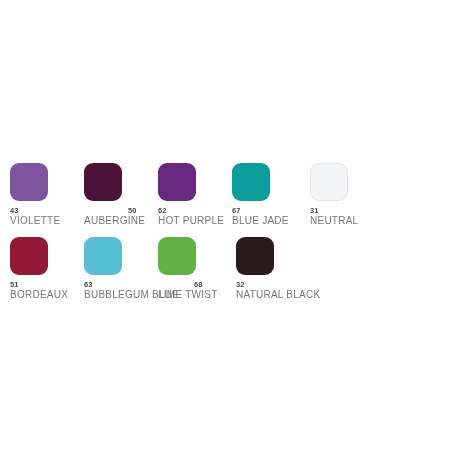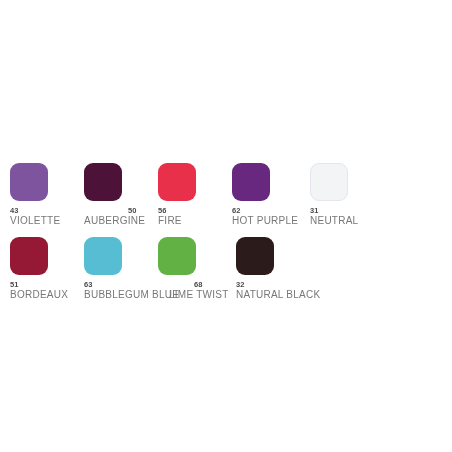--- a/index.html
+++ b/index.html
@@ -82,28 +82,28 @@
         <div class="swatch-chip" style="background-color: rgb(127, 84, 159);"></div>
         <div class="swatch-code" style="color: rgb(74, 74, 74);">43</div>
         <div class="swatch-name" style="color: rgb(119, 119, 122);">VIOLETTE</div>
       </div>
       <div class="swatch-cell">
         <div class="swatch-chip" style="background-color: rgb(76, 18, 55);"></div>
         <div class="swatch-code" style="color: rgb(74, 74, 74); padding-left: 44px;">50</div>
         <div class="swatch-name" style="color: rgb(119, 119, 122);">AUBERGINE</div>
       </div>
       <div class="swatch-cell">
-        <div class="swatch-chip" style="background-color: rgb(232, 48, 75);"></div>
-        <div class="swatch-code" style="color: rgb(74, 74, 74);">56</div>
-        <div class="swatch-name" style="color: rgb(119, 119, 122);">FIRE</div>
-      </div>
-      <div class="swatch-cell">
         <div class="swatch-chip" style="background-color: rgb(104, 40, 128);"></div>
         <div class="swatch-code" style="color: rgb(74, 74, 74);">62</div>
         <div class="swatch-name" style="color: rgb(119, 119, 122);">HOT PURPLE</div>
+      </div>
+      <div class="swatch-cell">
+        <div class="swatch-chip" style="background-color: rgb(11, 156, 156);"></div>
+        <div class="swatch-code" style="color: rgb(74, 74, 74);">67</div>
+        <div class="swatch-name" style="color: rgb(119, 119, 122);">BLUE JADE</div>
       </div>
       <div class="swatch-cell last-col">
         <div class="swatch-chip light-chip" style="background-color: rgb(242, 244, 246);"></div>
         <div class="swatch-code" style="color: rgb(74, 74, 74);">31</div>
         <div class="swatch-name" style="color: rgb(119, 119, 122);">NEUTRAL</div>
       </div>
     </div>
 
     <div class="swatch-row">
       <div class="swatch-cell">
@@ -112,21 +112,21 @@
         <div class="swatch-name" style="color: rgb(119, 119, 122);">BORDEAUX</div>
       </div>
       <div class="swatch-cell">
         <div class="swatch-chip" style="background-color: rgb(86, 189, 210);"></div>
         <div class="swatch-code" style="color: rgb(74, 74, 74);">63</div>
         <div class="swatch-name" style="color: rgb(119, 119, 122);">BUBBLEGUM BLUE</div>
       </div>
       <div class="swatch-cell">
         <div class="swatch-chip" style="background-color: rgb(98, 177, 69);"></div>
         <div class="swatch-code" style="color: rgb(74, 74, 74); padding-left: 36px;">68</div>
-        <div class="swatch-name" style="color: rgb(119, 119, 122); padding-left: 11px;">LIME TWIST</div>
+        <div class="swatch-name" style="color: rgb(119, 119, 122);">LIME TWIST</div>
       </div>
       <div class="swatch-cell last-col">
         <div class="swatch-chip" style="background-color: rgb(43, 27, 27);"></div>
         <div class="swatch-code" style="color: rgb(74, 74, 74);">32</div>
         <div class="swatch-name" style="color: rgb(119, 119, 122);">NATURAL BLACK</div>
       </div>
     </div>
 
   </div>
 </div>

